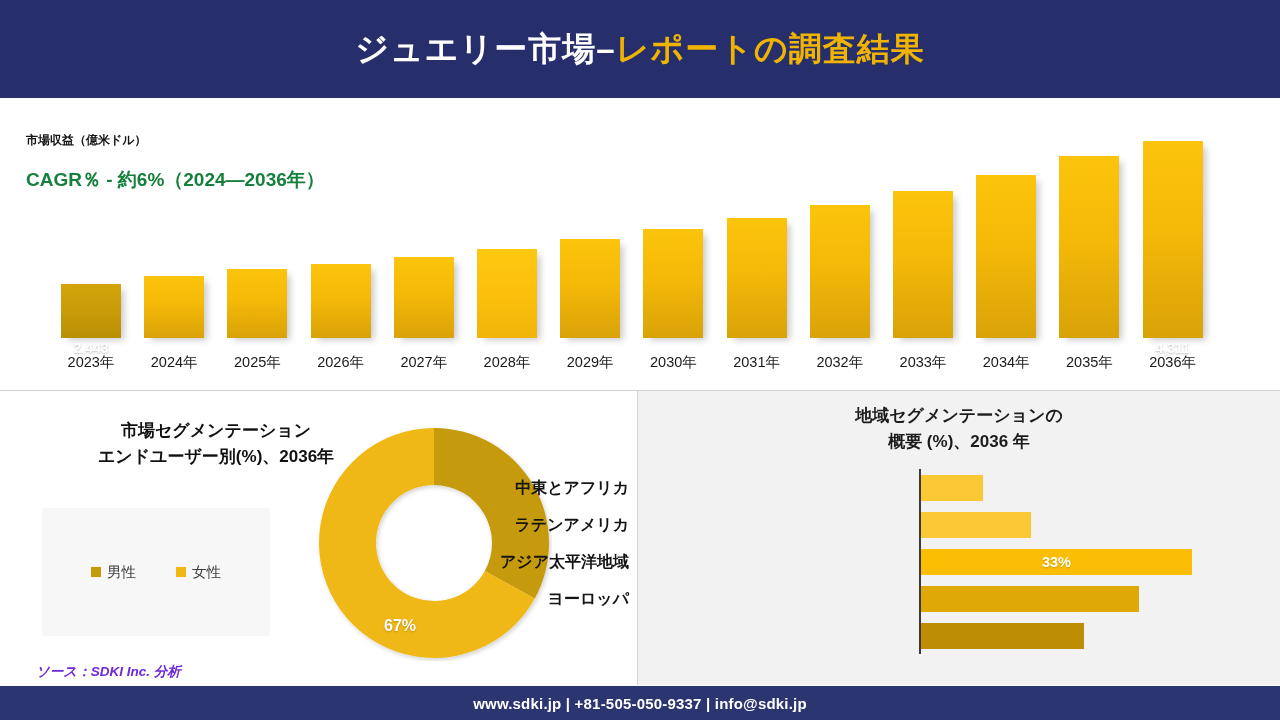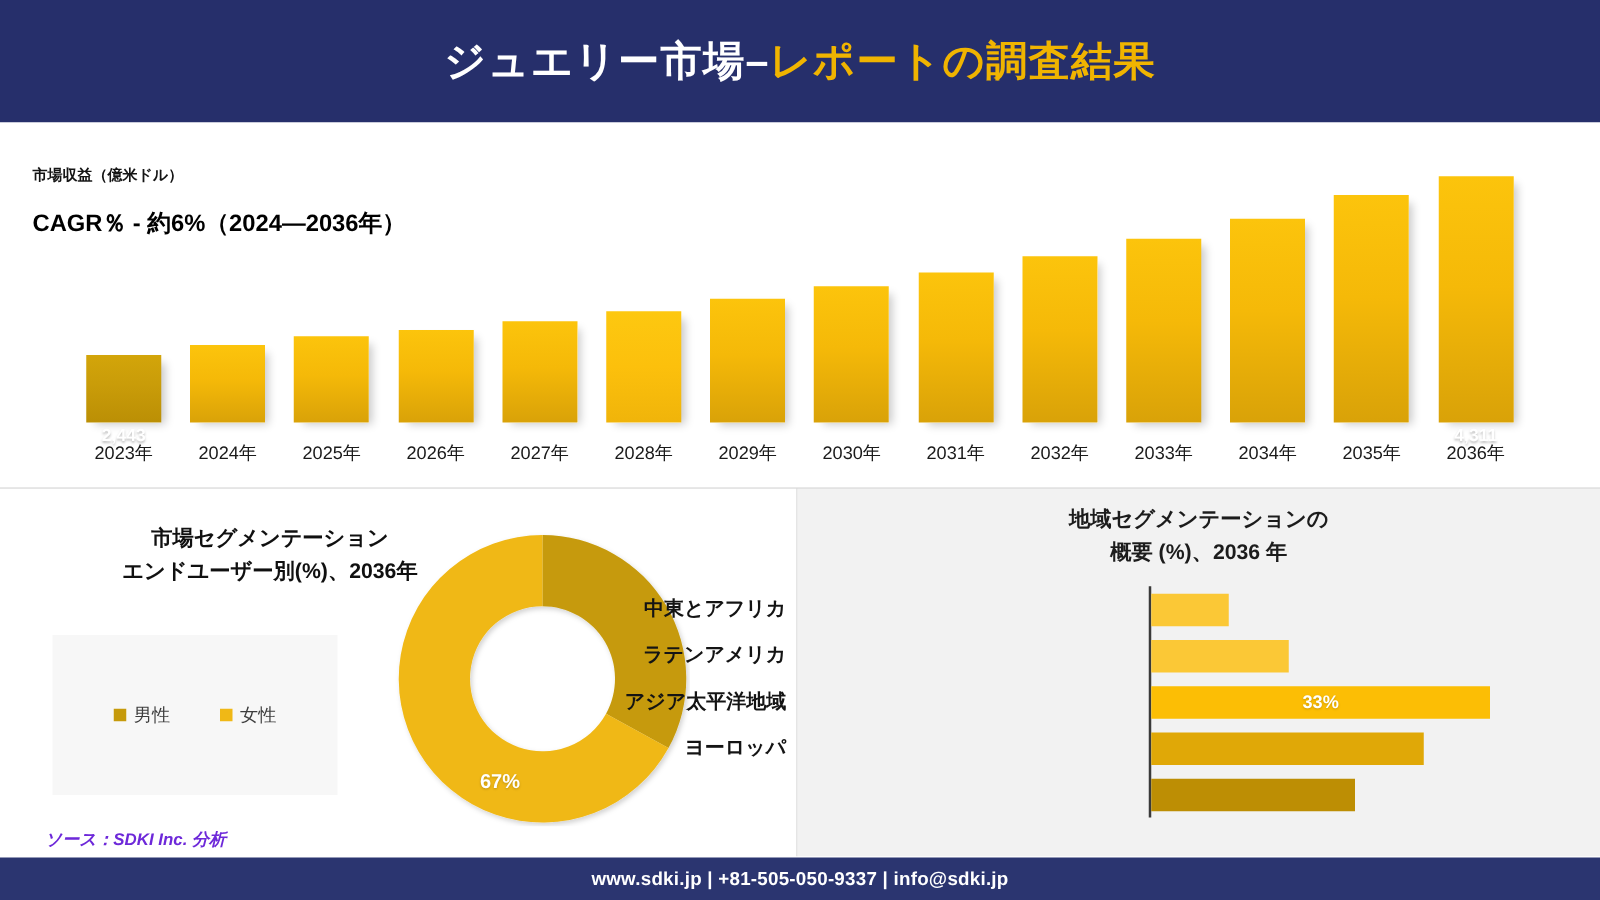--- a/index.html
+++ b/index.html
@@ -36,26 +36,26 @@
     width: 1280px; height: 292px;
     background: #ffffff;
   }
   .chart-caption {
     position: absolute; left: 26px; top: 36px;
     font-size: 12px; font-weight: bold; color: #141414;
     line-height: 1.0; white-space: nowrap;
   }
   .chart-caption2 {
     position: absolute; left: 26px; top: 72px;
-    font-size: 19px; font-weight: bold; color: #000000;
+    font-size: 19px; font-weight: bold; color: #15803d;
     line-height: 1.0; white-space: nowrap;
   }
 
   .bars-wrap {
-    position: absolute; left: 8px; top: 0;
+    position: absolute; left: 0; top: 0;
     width: 1252px; height: 292px; padding-left: 22px;
   }
   .bar-col {
     position: absolute;
     bottom: 52px;
     width: 60px;
   }
   .bar-shape {
     position: relative;
     width: 100%;

